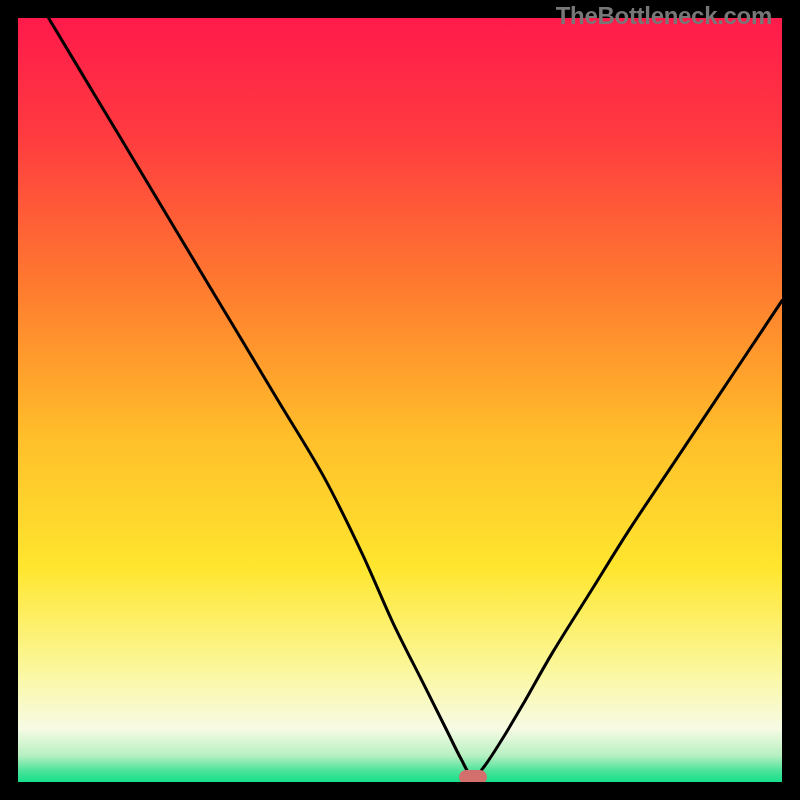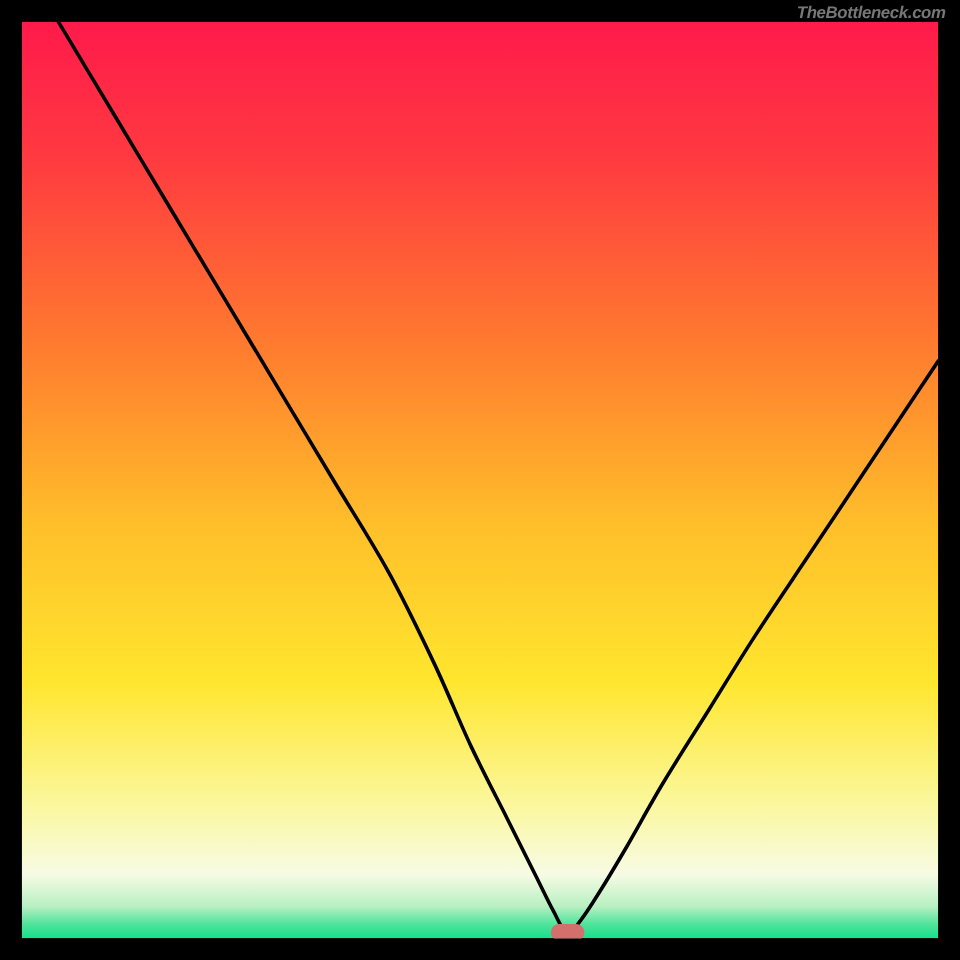--- a/index.html
+++ b/index.html
@@ -43,27 +43,26 @@
   .marker {
     position: absolute;
     width: 28px;
     height: 14px;
     border-radius: 7px;
     transform: translate(-50%, -50%);
   }
   .watermark {
     position: absolute;
     top: 2px;
-    right: 12px;
-    font-size: 14px;
+    right: 28px;
+    font-size: 24px;
     font-weight: 600;
     color: #777;
     letter-spacing: -0.3px;
     user-select: none;
-    font-style: italic;
   }
 </style>
 </head>
 <body>
 
 <div class="frame">
 
   <div class="plot-area">
     <svg class="gradient-bg" viewBox="0 0 764 764" preserveAspectRatio="none">
       <defs>

